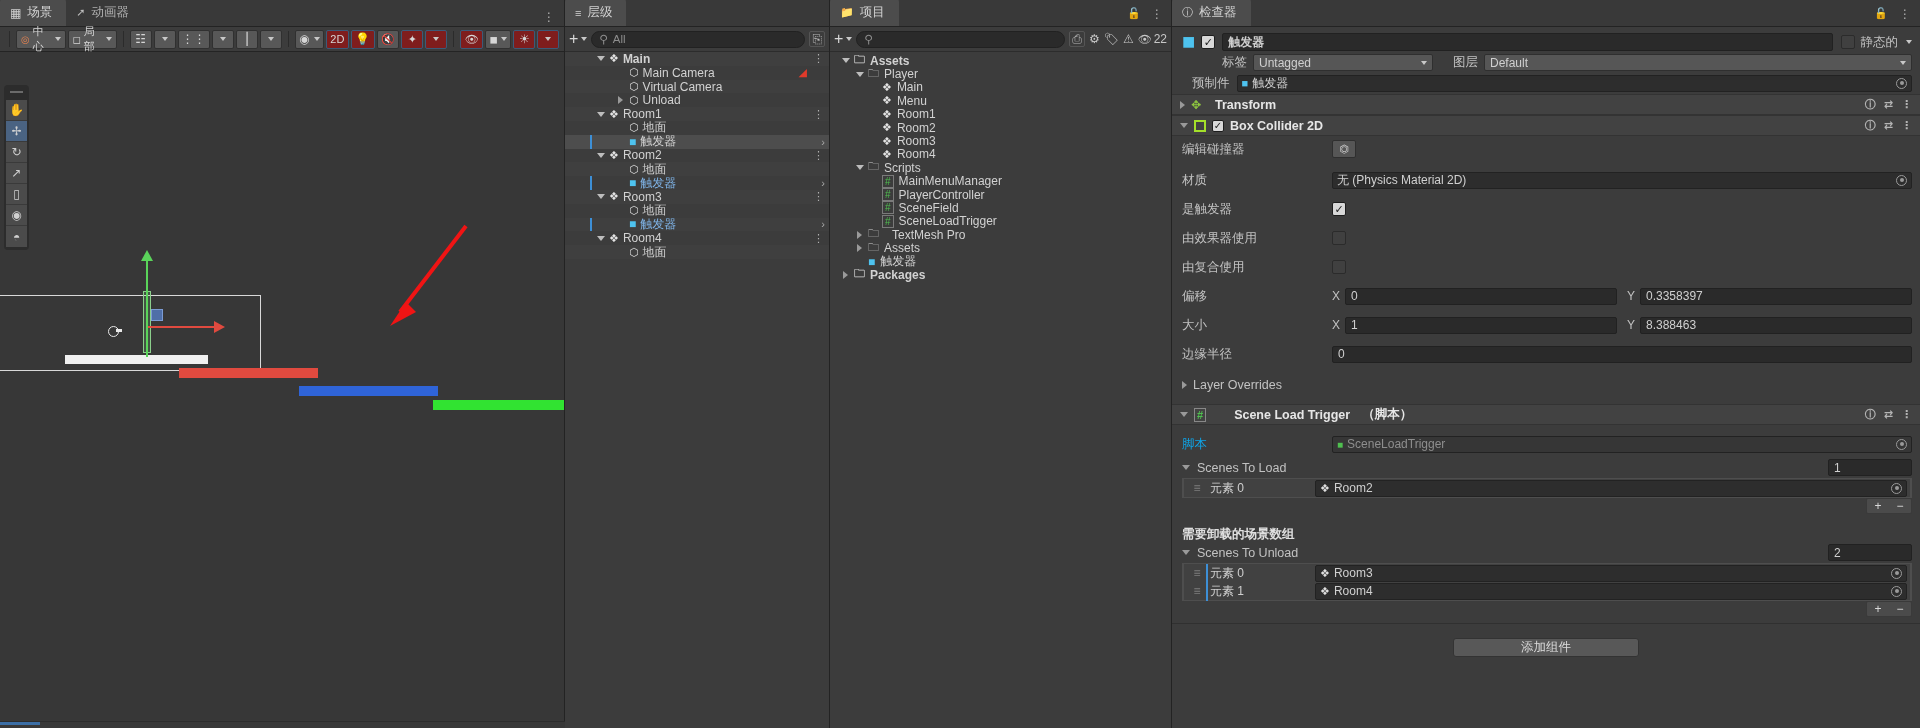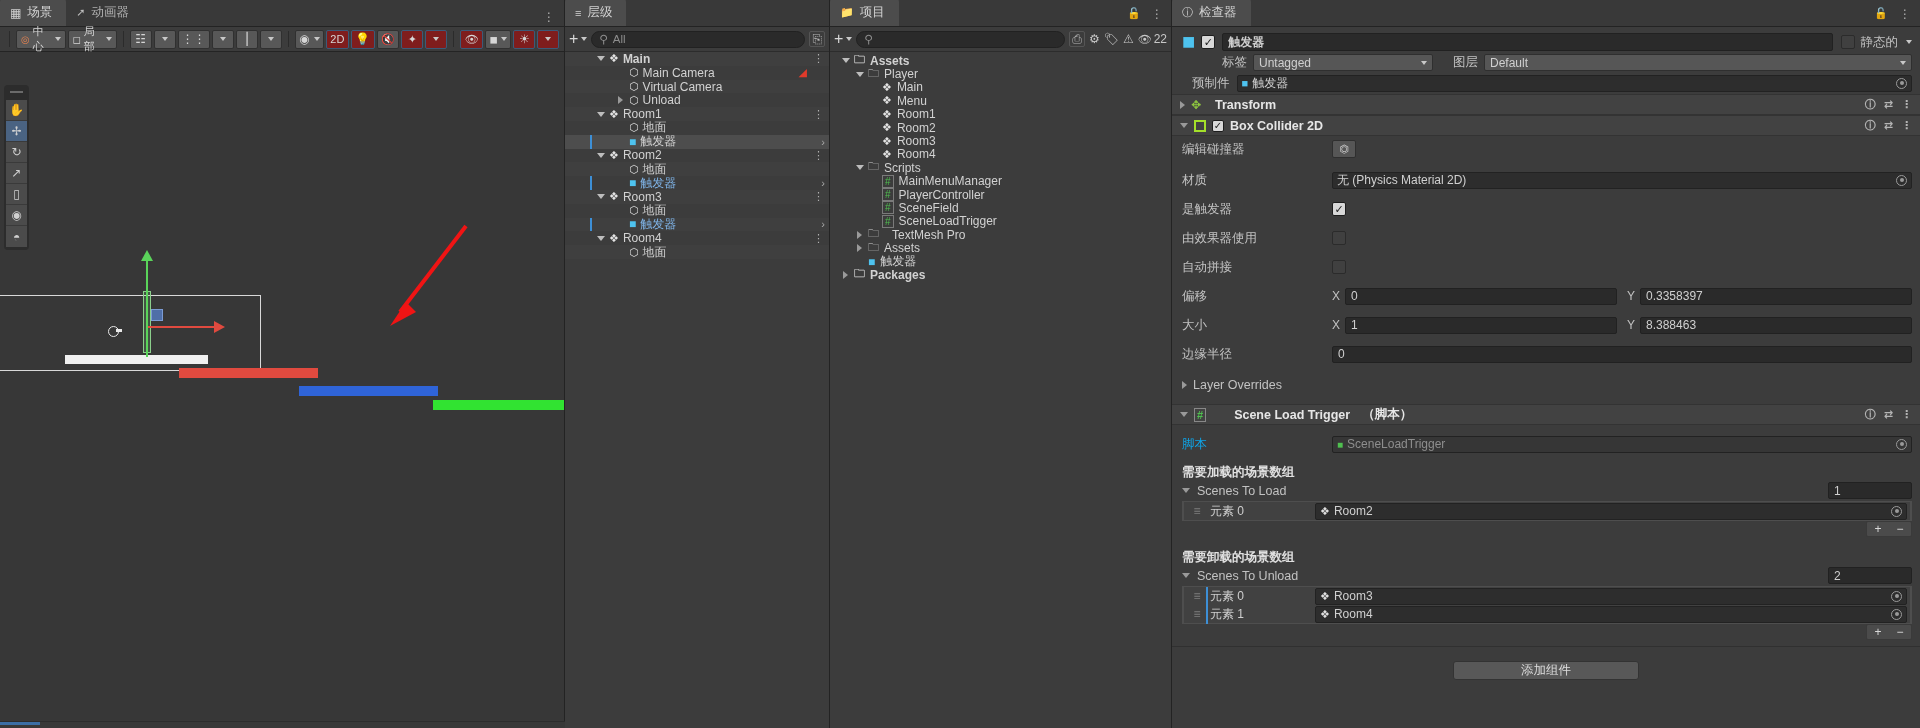--- a/index.html
+++ b/index.html
@@ -609,21 +609,21 @@
 
       <div class="fieldRow">
         <span class="lab">是触发器</span>
         <span class="ichk">✓</span>
       </div>
       <div class="fieldRow">
         <span class="lab">由效果器使用</span>
         <span class="ichk empty"></span>
       </div>
       <div class="fieldRow">
-        <span class="lab">自动拼接</span>
+        <span class="lab">由复合使用</span>
         <span class="ichk empty"></span>
       </div>
 
       <div class="fieldRow">
         <span class="lab">偏移</span>
         <div class="xy" style="flex:1;">
           <span class="ax">X</span>
           <div class="ifield" style="flex:1;">
             <span>0</span>
           </div>
@@ -676,21 +676,20 @@
         <span class="lab" style="color:#0ea5e9;">脚本</span>
         <div class="objField" style="color:#8e8e8e;background:#363636;">
           <span style="color:#4fbf4f;font-size:10px;">■</span>
           <span>SceneLoadTrigger</span>
           <span class="radio">
               <i></i>
             </span>
         </div>
       </div>
 
-      <div class="sectTitle">需要加载的场景数组</div>
       <div class="arrHeader">
         <span class="tri-d" style="margin-right:7px;"></span>
         <span class="ilabel">Scenes To Load</span>
         <div class="ifield" style="margin-left:auto;width:84px;">
           <span>1</span>
         </div>
       </div>
       <div id="loadList" style="margin:2px 8px 0 10px;border:1px solid #4e4e4e;">
           <div class="arrRow">
             <span class="drag">≡</span>

